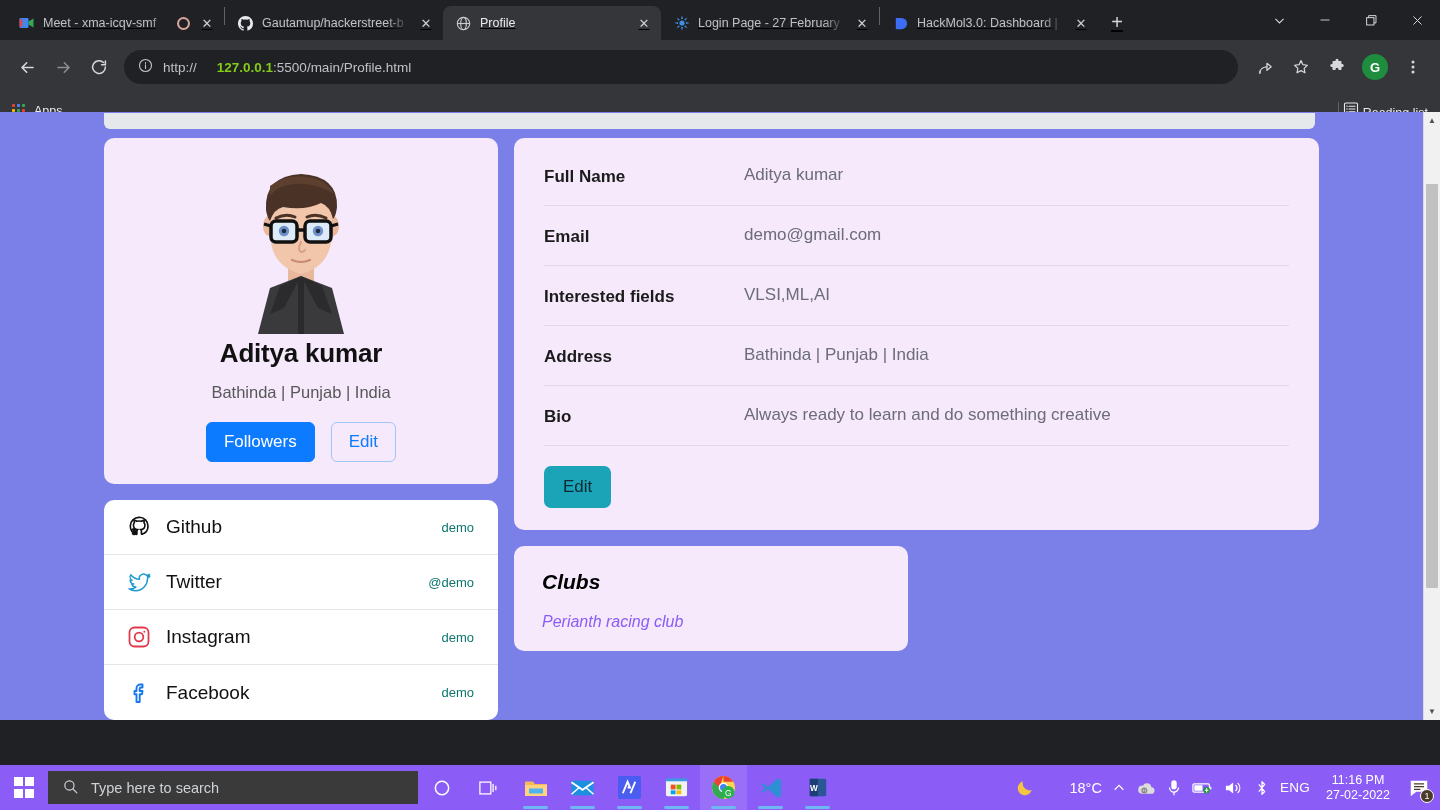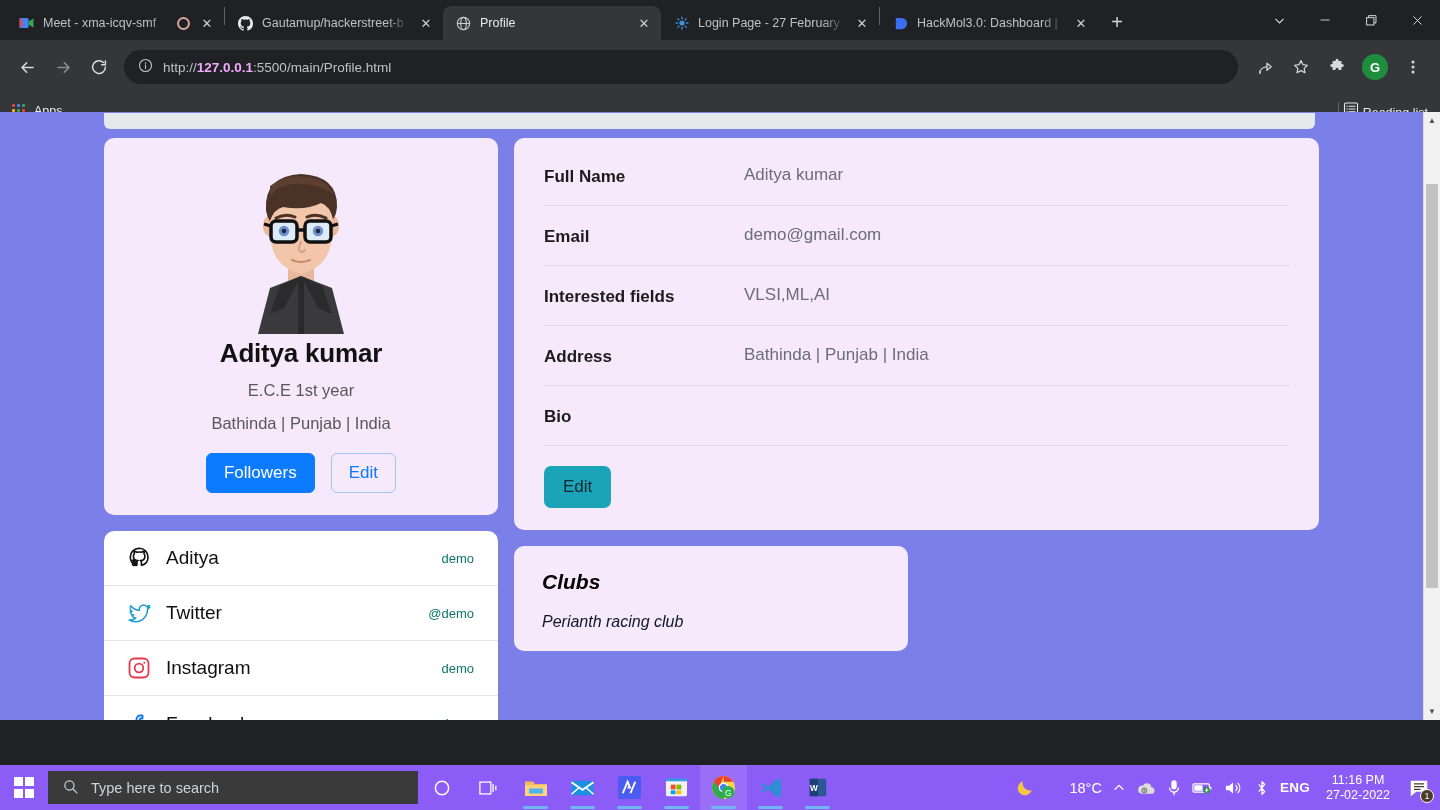--- a/index.html
+++ b/index.html
@@ -10,20 +10,21 @@
     background: #202124;
   }
 
   
   .browser { position: absolute; inset: 0 0 45px 0; background: #202124; }
 
   .tabstrip {
     height: 40px; background: #202124;
     display: flex; align-items: flex-end; padding-left: 6px;
     position: relative;
+    text-decoration: underline;
   }
   .tab {
     height: 34px; width: 218px;
     display: flex; align-items: center; gap: 8px;
     padding: 0 8px 0 12px; border-radius: 8px 8px 0 0;
     color: #bdc1c6; font-size: 12.5px; position: relative;
     flex: none;
   }
   .tab.active { background: #35363a; color: #e8eaed; }
   .tab .favicon { width: 17px; height: 17px; flex: none; display:flex; align-items:center; justify-content:center; }
@@ -42,21 +43,21 @@
   .wc { width:46px; height:40px; display:flex;align-items:center;justify-content:center; color:#d8dadd; }
 
   .toolbar { height: 54px; background:#35363a; display:flex; align-items:center; padding: 0 10px; gap:2px;}
   .tb-btn { width:34px;height:34px;border-radius:50%;display:flex;align-items:center;justify-content:center;color:#d6d8db;flex:none;}
   .omnibox {
     flex:1; height:34px; background:#202124; border-radius:18px;
     display:flex; align-items:center; gap:10px; padding:0 14px; margin: 0 8px 0 6px;
     color:#bdc1c6; font-size:13.5px; min-width:0;
   }
   .omnibox .url { white-space:nowrap; overflow:hidden; }
-  .omnibox .url b { color:#f0abfc; font-weight:700; }
+  .omnibox .url b { color:#84cc16; font-weight:700;margin-left:20px; }
   .tb-right { display:flex; align-items:center; gap:2px; }
   .profile-chip { width:26px;height:26px;border-radius:50%;background:#1e8e3e;color:#fff;display:flex;align-items:center;justify-content:center;font-size:13px;font-weight:600;margin:0 6px;}
 
   .bookmarks { height: 34px; background:#35363a; display:flex; align-items:center; padding:0 12px; color:#e8eaed; font-size:12.5px; gap:9px; border-bottom:1px solid #2b2c2f;}
   .apps-grid { display:grid; grid-template-columns:repeat(3,3px); grid-template-rows:repeat(3,3px); gap:2px; }
   .apps-grid i { width:3px;height:3px;border-radius:1px;display:block;}
   .bm-right { margin-left:auto; display:flex; align-items:flex-end; gap:4px; }
   .bm-sep { width:1px;height:18px;background:#5f6368; }
 
   
@@ -113,21 +114,21 @@
   .dlabel { width:200px; flex:none; font-size:17px; font-weight:700; color:#1b1b1b; padding-top:2px;}
   .dvalue { font-size:17px; color:#6c6c7a; }
   .btn-edit-teal {
     margin-top:20px; background:#1ba3b8; color:#0b2b30; border:none; border-radius:7px;
     font-size:17px; padding:11px 19px; font-family:inherit;
   }
 
   
   .clubs { padding: 24px 28px 20px; }
   .clubs-title { font-size:21px; font-style:italic; font-weight:700; color:#000000; }
-  .club-item { font-size:16px; font-style:italic; color:#0f172a; margin-top:19px; }
+  .club-item { font-size:16px; font-style:italic; color:#8b5cf6; margin-top:19px; }
   .club-item:first-of-type { margin-top:26px; }
 
   
   .scrollbar { position:absolute; right:0; top:0; bottom:0; width:17px; background:#f1f1f1; border-left:1px solid #dcdcdc;}
   .sb-arrow { height:17px; display:flex;align-items:center;justify-content:center;color:#505050;font-size:8px;}
   .sb-arrow.bot { position:absolute; bottom:0; left:0; right:0; }
   .sb-thumb { position:absolute; left:2px; right:2px; top:72px; height:404px; background:#c1c1c1; border-radius:1px;}
 
   
   .taskbar {
@@ -141,21 +142,21 @@
     width:370px;height:33px;background:#3a3a3a;display:flex;align-items:center;gap:12px;
     padding:0 14px; color:#cfd3d8; font-size:14.5px;
   }
   .tb-icons { display:flex; align-items:center; }
   .tb-app { width:47px;height:45px;display:flex;align-items:center;justify-content:center;position:relative;}
   .tb-app.running::after { content:""; position:absolute; bottom:1px; left:11px; right:11px; height:3px; background:#6fb7f0; border-radius:2px;}
   .tb-app.active { background:rgba(255,255,255,0.12); }
   .tray { margin-left:auto; display:flex; align-items:center; gap:10px; padding-right:8px; color:#fff; }
   .tray-item { display:flex;align-items:center;justify-content:center; }
   .tray-temp { font-size:14.5px;margin-left:24px; }
-  .tray-lang { font-size:13.5px; letter-spacing:0.3px;font-weight:bold; }
+  .tray-lang { font-size:13.5px; letter-spacing:0.3px; }
   .tray-clock { text-align:center; font-size:12.5px; line-height:15px; padding:0 6px; }
   .tray-notify { position:relative; width:26px;height:26px;display:flex;align-items:center;justify-content:center;}
   .notify-badge {
     position:absolute; right:-2px; bottom:-2px; width:14px;height:14px;border-radius:50%;
     background:#4a3a28; color:#fff; font-size:9px; display:flex;align-items:center;justify-content:center;
     border:1px solid #fff;
   }
 </style>
 </head>
 <body>
@@ -374,37 +375,36 @@
               <path d="M91 62 L98 60" stroke="#111" stroke-width="3"></path>
               <circle cx="44" cy="67" r="5.2" fill="#6f91c9"></circle>
                 <circle cx="44" cy="67" r="2.3" fill="#1d2a44"></circle>
               <circle cx="78" cy="67" r="5.2" fill="#6f91c9"></circle>
                 <circle cx="78" cy="67" r="2.3" fill="#1d2a44"></circle>
 
               <path d="M61 78 q-4 8 0 10 q3 0 4-2" stroke="#d7a184" stroke-width="2" fill="none" stroke-linecap="round"></path>
               <path d="M52 96 q9 4 18 0" stroke="#c98a72" stroke-width="2.2" fill="none" stroke-linecap="round"></path>
             </svg>
             <div class="p-name">Aditya kumar</div>
-            <div class="p-sub">E.C.E 1st year</div>
             <div class="p-loc">Bathinda | Punjab | India</div>
             <div class="btn-row">
               <button class="btn-followers">Followers</button>
               <button class="btn-edit-outline">Edit</button>
             </div>
           </div>
 
           <div class="socials">
             <div class="social-row">
               <span class="social-icon">
                 <svg width="24" height="24" viewBox="0 0 16 16" fill="none" stroke="#111" stroke-width="1.1">
                     <path d="M8 1.6c-3.2 0-5.8 2.6-5.8 5.8 0 2.6 1.7 4.8 4 5.5.3.06.4-.13.4-.28v-1.1c-1.5.28-1.9-.4-2-.8-.07-.18-.36-.72-.62-.87-.21-.11-.5-.4 0-.4.47 0 .8.44.92.62.54.9 1.4.65 1.75.5.05-.4.21-.65.38-.8-1.34-.15-2.74-.67-2.74-2.97 0-.66.23-1.2.62-1.62-.06-.15-.27-.77.06-1.6 0 0 .5-.16 1.65.62a5.6 5.6 0 0 1 3 0c1.15-.78 1.65-.62 1.65-.62.33.83.12 1.45.06 1.6.39.42.62.96.62 1.62 0 2.31-1.41 2.82-2.75 2.97.22.19.41.55.41 1.11v1.65c0 .15.1.35.4.28 2.3-.77 4-2.9 4-5.5 0-3.2-2.6-5.8-5.8-5.8z"></path>
                     <path d="M5.2 12.8c-.6.2-1.1.1-1.5-.5" stroke-linecap="round"></path>
                   </svg>
               </span>
-              <span class="social-name">Aditya</span>
+              <span class="social-name">Github</span>
               <span class="social-val">demo</span>
             </div>
             <div class="social-row">
               <span class="social-icon">
                 <svg width="25" height="25" viewBox="0 0 24 24" fill="none" stroke="#1d9bd1" stroke-width="1.4" stroke-linejoin="round">
                     <path d="M22 5.9c-.7.3-1.5.5-2.3.6a4 4 0 0 0 1.8-2.2c-.8.5-1.7.8-2.6 1a4 4 0 0 0-6.9 3.7A11.5 11.5 0 0 1 3.6 4.6a4 4 0 0 0 1.3 5.4c-.7 0-1.3-.2-1.8-.5a4 4 0 0 0 3.3 4c-.6.1-1.1.2-1.7.1a4 4 0 0 0 3.8 2.8A8.1 8.1 0 0 1 2 18.1a11.4 11.4 0 0 0 6.2 1.8c7.4 0 11.5-6.2 11.5-11.5v-.5A8 8 0 0 0 22 5.9z"></path>
                   </svg>
               </span>
               <span class="social-name">Twitter</span>
               <span class="social-val">@demo</span>
@@ -446,20 +446,21 @@
             <div class="drow">
               <div class="dlabel">Interested fields</div>
               <div class="dvalue">VLSI,ML,AI</div>
             </div>
             <div class="drow">
               <div class="dlabel">Address</div>
               <div class="dvalue">Bathinda | Punjab | India</div>
             </div>
             <div class="drow">
               <div class="dlabel">Bio</div>
+              <div class="dvalue">Always ready to learn and do something creative</div>
             </div>
             <button class="btn-edit-teal">Edit</button>
           </div>
 
           <div class="card clubs" style="width:394px">
             <div class="clubs-title">Clubs</div>
             <div class="club-item">Perianth racing club</div>
 
           </div>
         </div>

